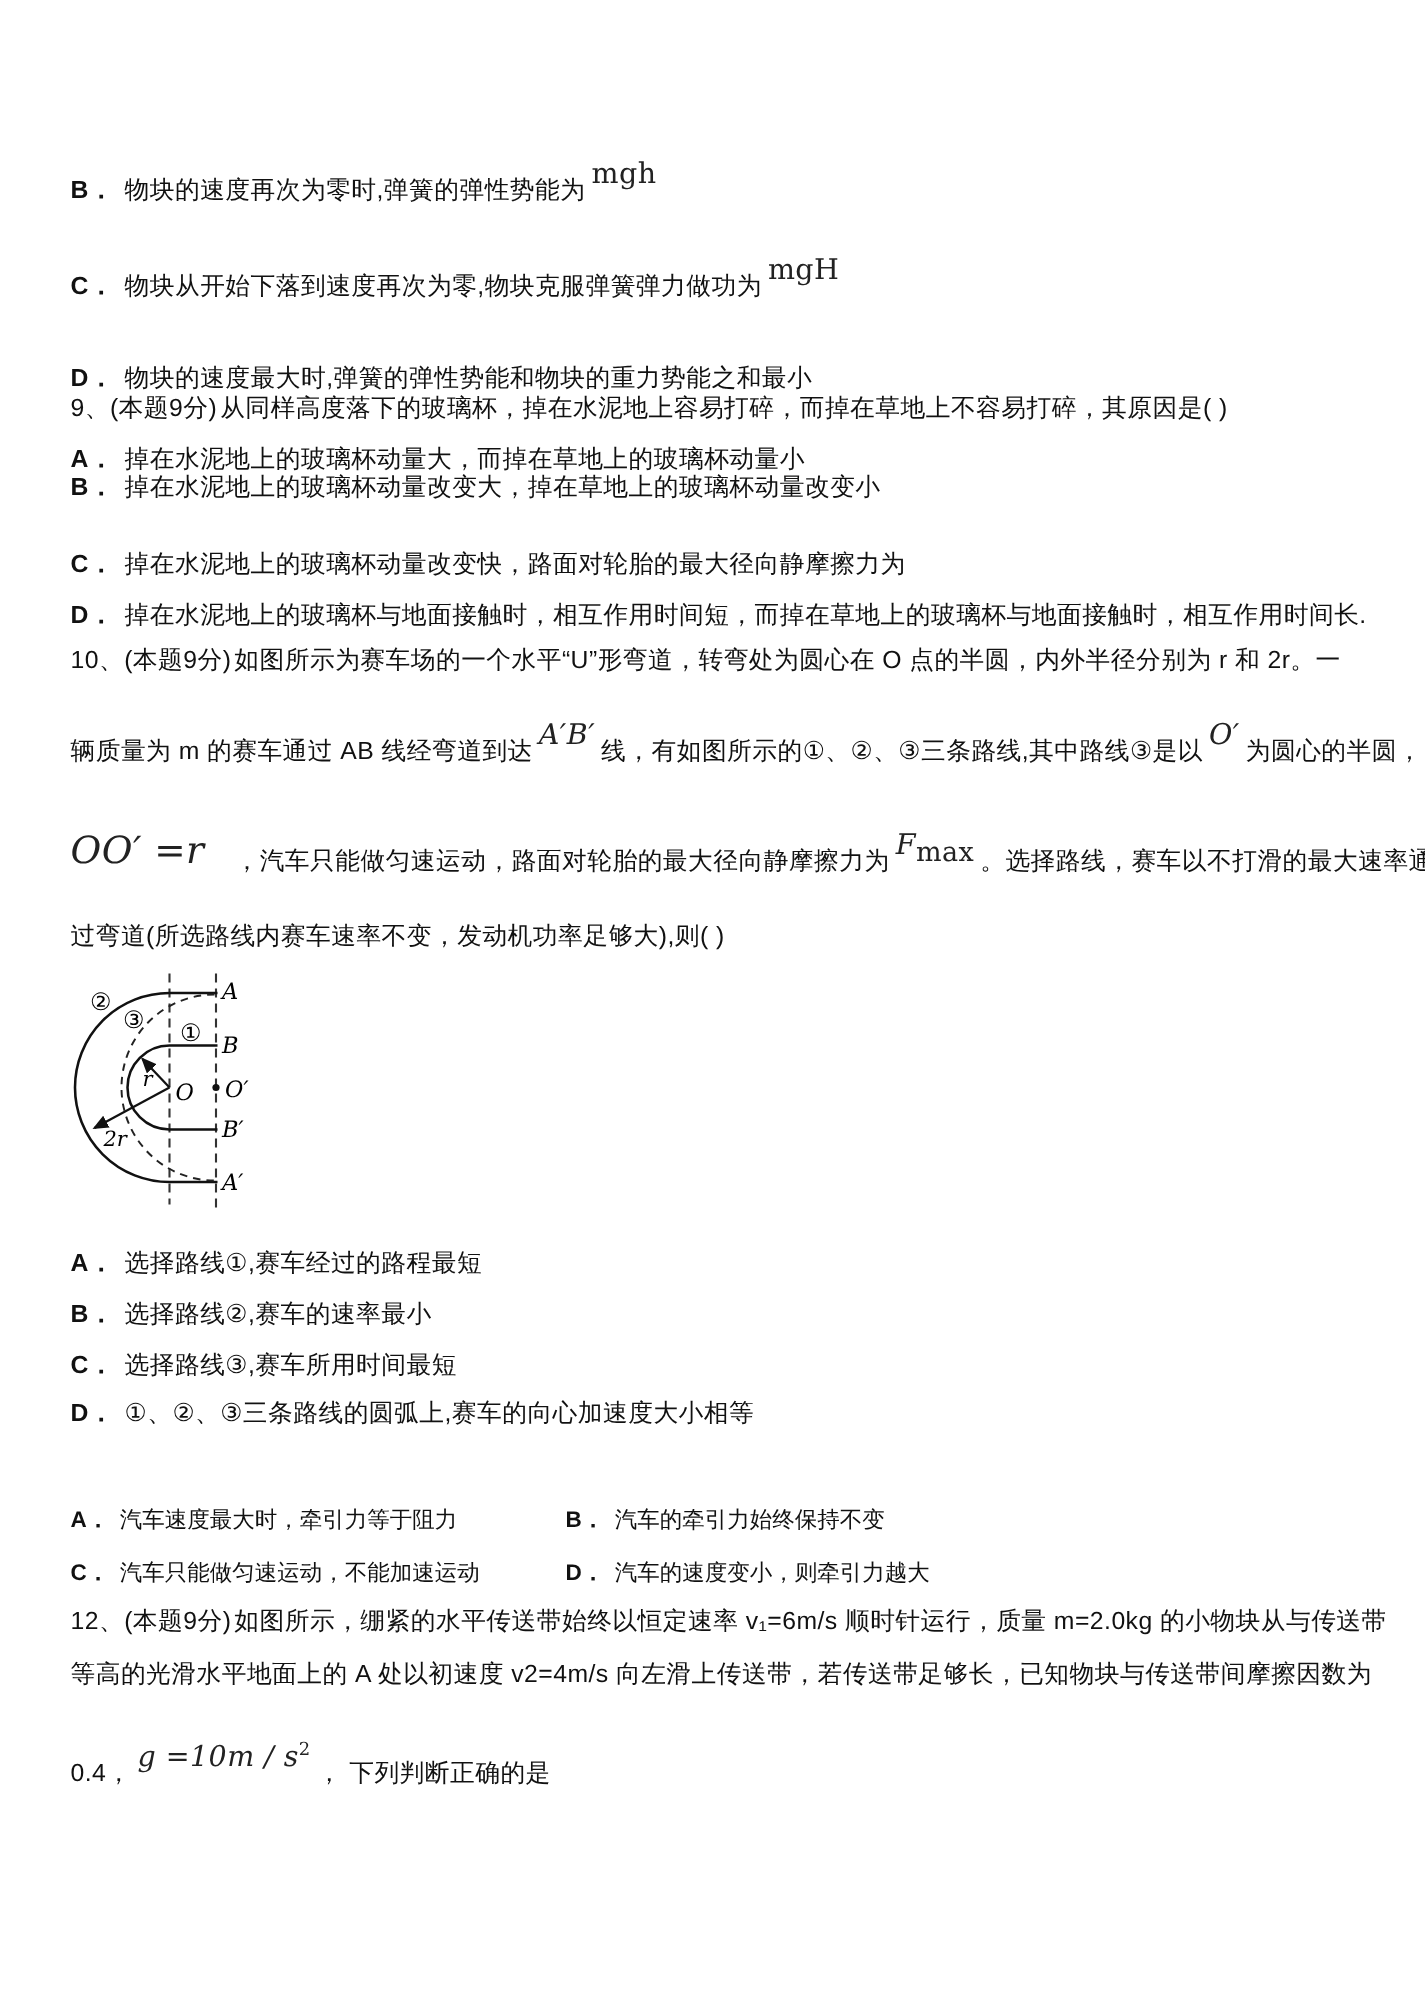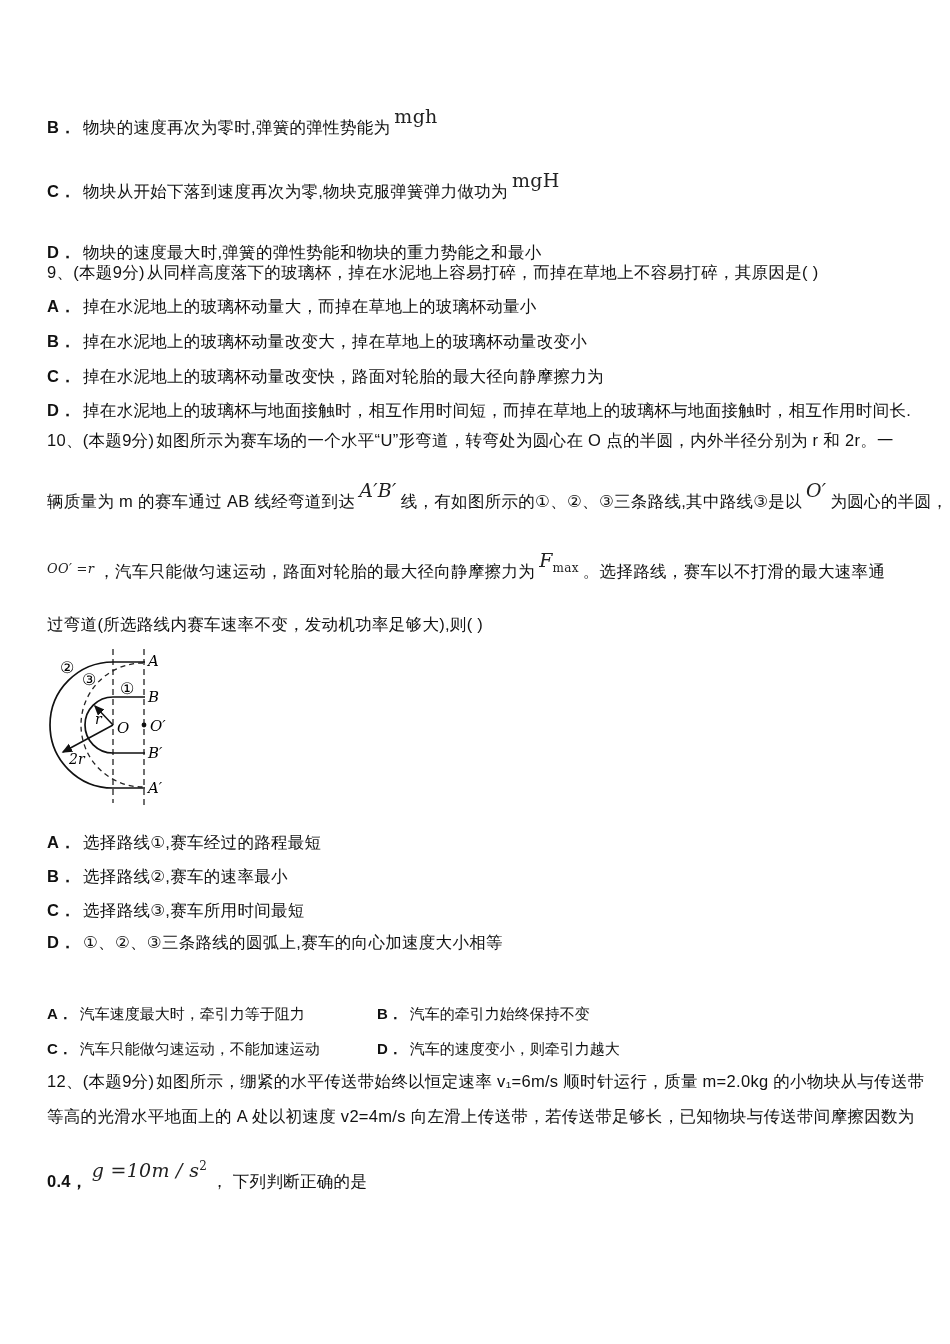--- a/index.html
+++ b/index.html
@@ -3,26 +3,26 @@
 <meta charset="utf-8">
 <style>
   html,body{margin:0;padding:0;background:#fff;}
   body{width:950px;height:1344px;position:relative;overflow:hidden;
        font-family:"Liberation Sans","DejaVu Sans",sans-serif;color:#111;}
   .page{position:absolute;inset:0;background:#fff;}
   .line{position:absolute;left:47px;font-size:16.5px;line-height:21px;white-space:nowrap;
         letter-spacing:.3px;}
   .qnum{font-weight:normal;margin-right:2px;}
   .letter{font-weight:bold;margin-right:7px;}
-  .bold{font-weight:bold;}
+  .bold{font-weight:normal;}
   .math{font-family:"DejaVu Serif","Liberation Serif",serif;color:#222;}
   .mit{font-style:italic;}
   .raised{position:relative;top:-10px;font-size:19px;margin:0 4px;display:inline-block;}
-  .inlow{position:relative;top:-4px;font-size:13px;margin-right:4px;display:inline-block;}
-  .raised sub,.inlow sub{font-size:12px;font-style:normal;}
+  .inlow{position:relative;top:-4px;font-size:25px;margin-right:20px;display:inline-block;}
+  .raised sub,.inlow sub{font-size:18px;font-style:normal;}
   .raised sup{font-size:12px;font-style:normal;}
   .col2{position:absolute;left:330px;top:0;}
   .optrow{position:absolute;left:47px;font-size:15px;line-height:21px;white-space:nowrap;}
   figure{margin:0;}
   .fig{position:absolute;left:38px;top:644px;width:168px;height:164px;}
   svg text{font-family:"DejaVu Serif","Liberation Serif",serif;}
 </style>
 </head>
 <body>
 
@@ -37,21 +37,21 @@
   <div class="line" style="top:180px">
     <span class="letter">C．</span><span>物块从开始下落到速度再次为零,物块克服弹簧弹力做功为</span><span class="math raised">mgH</span>
   </div>
 
   <div class="line" style="top:262px">
     <span class="qnum">9、(本题9分)</span><span>从同样高度落下的玻璃杯，掉在水泥地上容易打碎，而掉在草地上不容易打碎，其原因是( )</span>
   </div>
   <div class="line" style="top:296px">
     <span class="letter">A．</span><span>掉在水泥地上的玻璃杯动量大，而掉在草地上的玻璃杯动量小</span>
   </div>
-  <div class="line" style="top:331px">
+  <div class="line" style="top:315px">
     <span class="letter">B．</span><span>掉在水泥地上的玻璃杯动量改变大，掉在草地上的玻璃杯动量改变小</span>
   </div>
   <div class="line" style="top:366px">
     <span class="letter">C．</span><span>掉在水泥地上的玻璃杯动量改变快，路面对轮胎的最大径向静摩擦力为</span>
   </div>
   <div class="line" style="top:400px">
     <span class="letter">D．</span><span>掉在水泥地上的玻璃杯与地面接触时，相互作用时间短，而掉在草地上的玻璃杯与地面接触时，相互作用时间长.</span>
   </div>
 
   <div class="line" style="top:430px">

